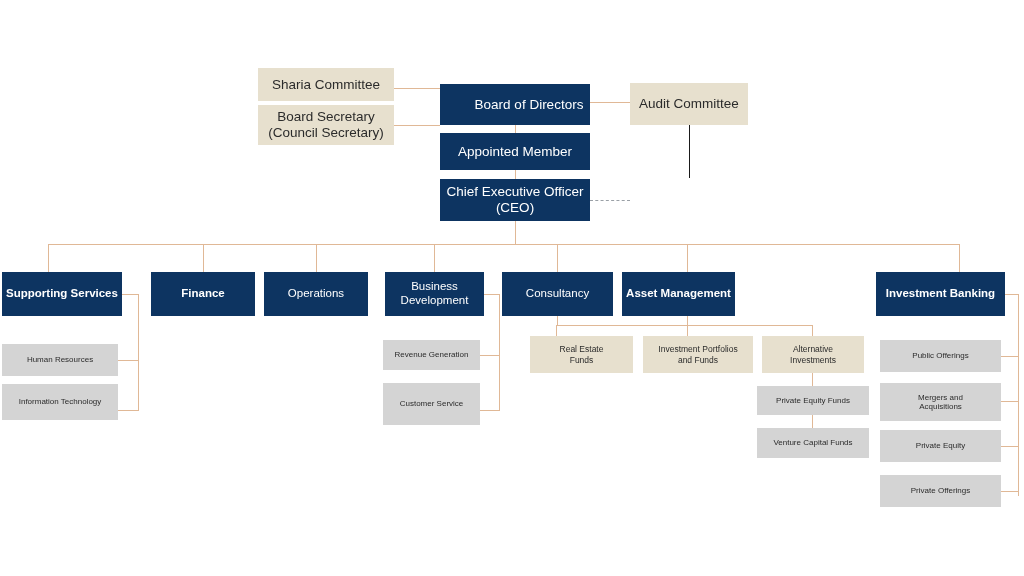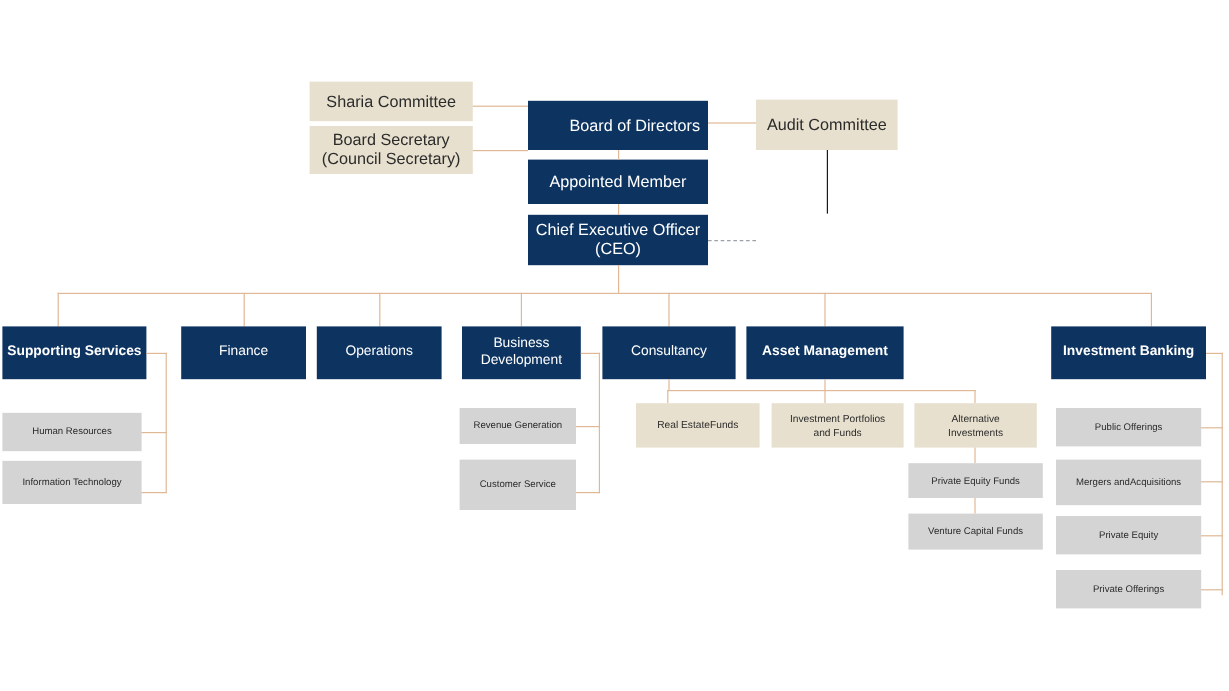--- a/index.html
+++ b/index.html
@@ -72,38 +72,38 @@
   <div class="ln v" style="left:316px;top:244px;height:28px;"></div>
   <div class="ln v" style="left:434px;top:244px;height:28px;"></div>
   <div class="ln v" style="left:557px;top:244px;height:28px;"></div>
   <div class="ln v" style="left:687px;top:244px;height:28px;"></div>
   <div class="ln v" style="left:959px;top:244px;height:28px;"></div>
 
   <div class="box navy t-bold" style="left:2px;top:272px;width:120px;height:44px;">
     <span>Supporting Services</span>
   </div>
 
-  <div class="box navy t-md" style="left:151px;top:272px;width:104px;height:44px;">
+  <div class="box navy t-md" style="left:151px;top:272px;width:104px;height:44px;font-weight:bold;">
     <span>Finance</span>
   </div>
 
   <div class="box navy t-md" style="left:264px;top:272px;width:104px;height:44px;">
     <span>Operations</span>
   </div>
 
   <div class="box navy t-md" style="left:385px;top:272px;width:99px;height:44px;flex-direction:column;">
     <span>Business</span>
     <span>Development</span>
   </div>
 
   <div class="box navy t-md" style="left:502px;top:272px;width:111px;height:44px;">
     <span>Consultancy</span>
   </div>
 
-  <div class="box navy t-bold" style="left:622px;top:272px;width:131px;height:44px;">
+  <div class="box navy t-bold" style="left:622px;top:272px;width:113px;height:44px;">
     <span>Asset Management</span>
   </div>
 
   <div class="box navy t-bold" style="left:876px;top:272px;width:129px;height:44px;">
     <span>Investment Banking</span>
   </div>
 
   <div class="ln h" style="left:122px;top:294px;width:17px;"></div>
   <div class="ln v" style="left:138px;top:294px;height:117px;"></div>
   <div class="ln h" style="left:117px;top:360px;width:22px;"></div>
@@ -127,21 +127,21 @@
   <div class="box gray t-xs" style="left:383px;top:383px;width:97px;height:42px;">
     <span>Customer Service</span>
   </div>
 
   <div class="ln v" style="left:687px;top:316px;height:10px;"></div>
   <div class="ln h" style="left:556px;top:325px;width:257px;"></div>
   <div class="ln v" style="left:556px;top:325px;height:11px;"></div>
   <div class="ln v" style="left:687px;top:325px;height:11px;"></div>
   <div class="ln v" style="left:812px;top:325px;height:11px;"></div>
 
-  <div class="box beige t-sm" style="left:530px;top:336px;width:103px;height:37px;flex-direction:row;">
+  <div class="box beige t-sm" style="left:530px;top:336px;width:103px;height:37px;flex-direction:column;">
     <span>Real Estate</span>
     <span>Funds</span>
   </div>
   <div class="box beige t-sm" style="left:643px;top:336px;width:110px;height:37px;flex-direction:column;">
     <span>Investment Portfolios</span>
     <span>and Funds</span>
   </div>
   <div class="box beige t-sm" style="left:762px;top:336px;width:102px;height:37px;flex-direction:column;">
     <span>Alternative</span>
     <span>Investments</span>
@@ -162,21 +162,21 @@
   <div class="ln h" style="left:1005px;top:294px;width:14px;"></div>
   <div class="ln v" style="left:1018px;top:294px;height:202px;"></div>
   <div class="ln h" style="left:1000px;top:356px;width:19px;"></div>
   <div class="ln h" style="left:1000px;top:401px;width:19px;"></div>
   <div class="ln h" style="left:1000px;top:446px;width:19px;"></div>
   <div class="ln h" style="left:1000px;top:491px;width:19px;"></div>
 
   <div class="box gray t-xs" style="left:880px;top:340px;width:121px;height:32px;">
     <span>Public Offerings</span>
   </div>
-  <div class="box gray t-xs" style="left:880px;top:383px;width:121px;height:38px;">
+  <div class="box gray t-xs" style="left:880px;top:383px;width:121px;height:38px;flex-direction:column;">
     <span>Mergers and</span>
     <span>Acquisitions</span>
   </div>
   <div class="box gray t-xs" style="left:880px;top:430px;width:121px;height:32px;">
     <span>Private Equity</span>
   </div>
   <div class="box gray t-xs" style="left:880px;top:475px;width:121px;height:32px;">
     <span>Private Offerings</span>
   </div>
 

